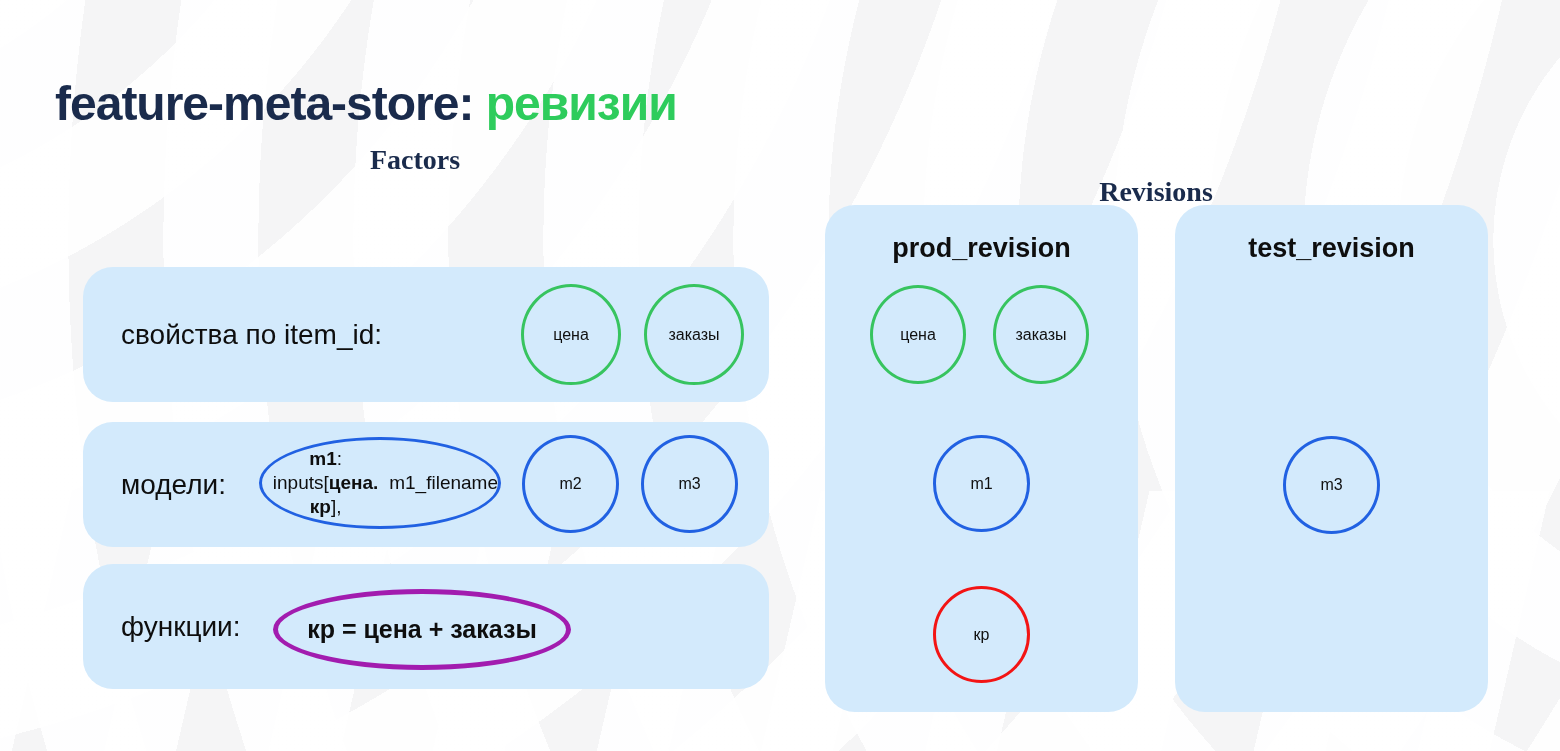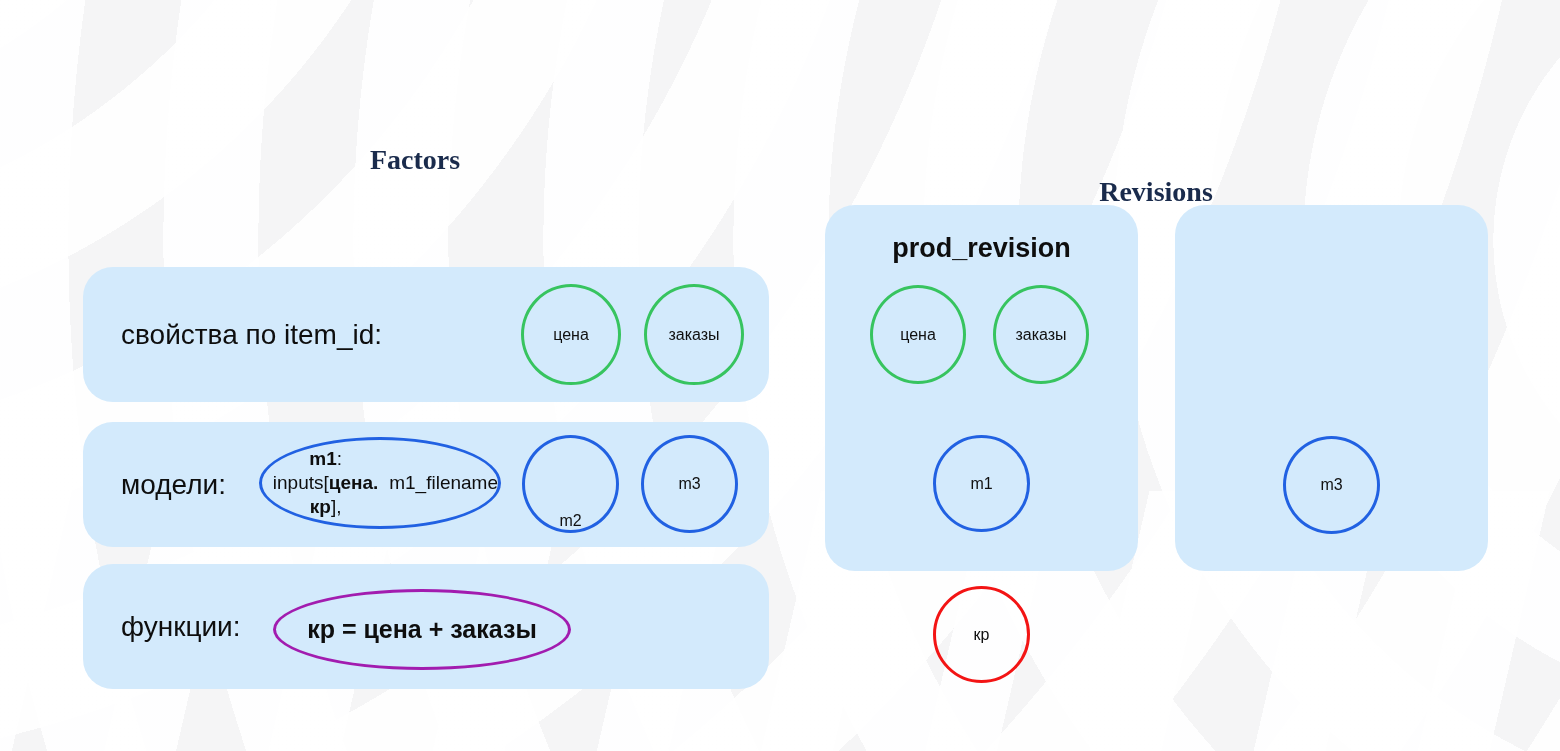--- a/index.html
+++ b/index.html
@@ -59,50 +59,51 @@
   .c-cena{left:438px;top:17px;width:100px;height:101px;}
   .c-zakazy{left:561px;top:17px;width:100px;height:101px;}
 
   
   .ellipse{
     position:absolute;border-radius:50%;
     display:flex;flex-direction:row;align-items:center;justify-content:center;
     box-sizing:border-box;text-align:center;color:#0e0e0e;
   }
   .m1-ellipse{left:176px;top:15px;width:242px;height:92px;border:3px solid #2161e2;font-size:19px;line-height:24px;}
-  .c-m2{left:439px;top:13px;width:97px;height:98px;align-items:flex-end;}
+  .c-m2{left:439px;top:13px;width:97px;height:98px;}
   .c-m3{left:558px;top:13px;width:97px;height:98px;}
 
   
-  .fx-ellipse{left:190px;top:25px;width:298px;height:81px;border:3px solid #a21caf;}
+  .fx-ellipse{left:190px;top:25px;width:298px;height:81px;border:5px solid #a21caf;}
   .formula-text{font-size:25px;font-weight:bold;color:#0e0e0e;white-space:nowrap;}
 
   
   .panel{
-    position:absolute;top:205px;width:313px;height:366px;
+    position:absolute;top:205px;width:313px;height:507px;
     background:#d3eafc;border-radius:30px;
   }
   .panel-prod{left:825px;}
   .panel-test{left:1175px;}
   .panel-title{
     position:absolute;top:28px;left:0;width:100%;text-align:center;
     font-size:27px;font-weight:bold;color:#0e0e0e;
   }
   .p-cena{left:45px;top:80px;width:96px;height:99px;}
   .p-zakazy{left:168px;top:80px;width:96px;height:99px;}
   .p-m1{left:108px;top:230px;width:97px;height:97px;}
   .p-kp{left:108px;top:381px;width:97px;height:97px;}
   .p-m3{left:108px;top:231px;width:97px;height:98px;}
   b{font-weight:bold;}
 </style>
 </head>
 <body>
 
 <div class="slide">
 
+  <h1 class="page-title"><span>feature-meta-store: </span><span class="accent">ревизии</span></h1>
 
   <div class="col-heading factors-heading">Factors</div>
   <div class="col-heading revisions-heading">Revisions</div>
 
   <div class="frow frow1">
     <span class="rlabel">свойства по item_id:</span>
     <div class="circle green c-cena">
       <span>цена</span>
     </div>
     <div class="circle green c-zakazy">
@@ -141,18 +142,19 @@
     </div>
     <div class="circle blue p-m1">
       <span>m1</span>
     </div>
     <div class="circle red p-kp">
       <span>кр</span>
     </div>
   </div>
 
   <div class="panel panel-test">
+    <div class="panel-title">test_revision</div>
     <div class="circle blue p-m3">
       <span>m3</span>
     </div>
   </div>
 
 </div>
 
 </body></html>

